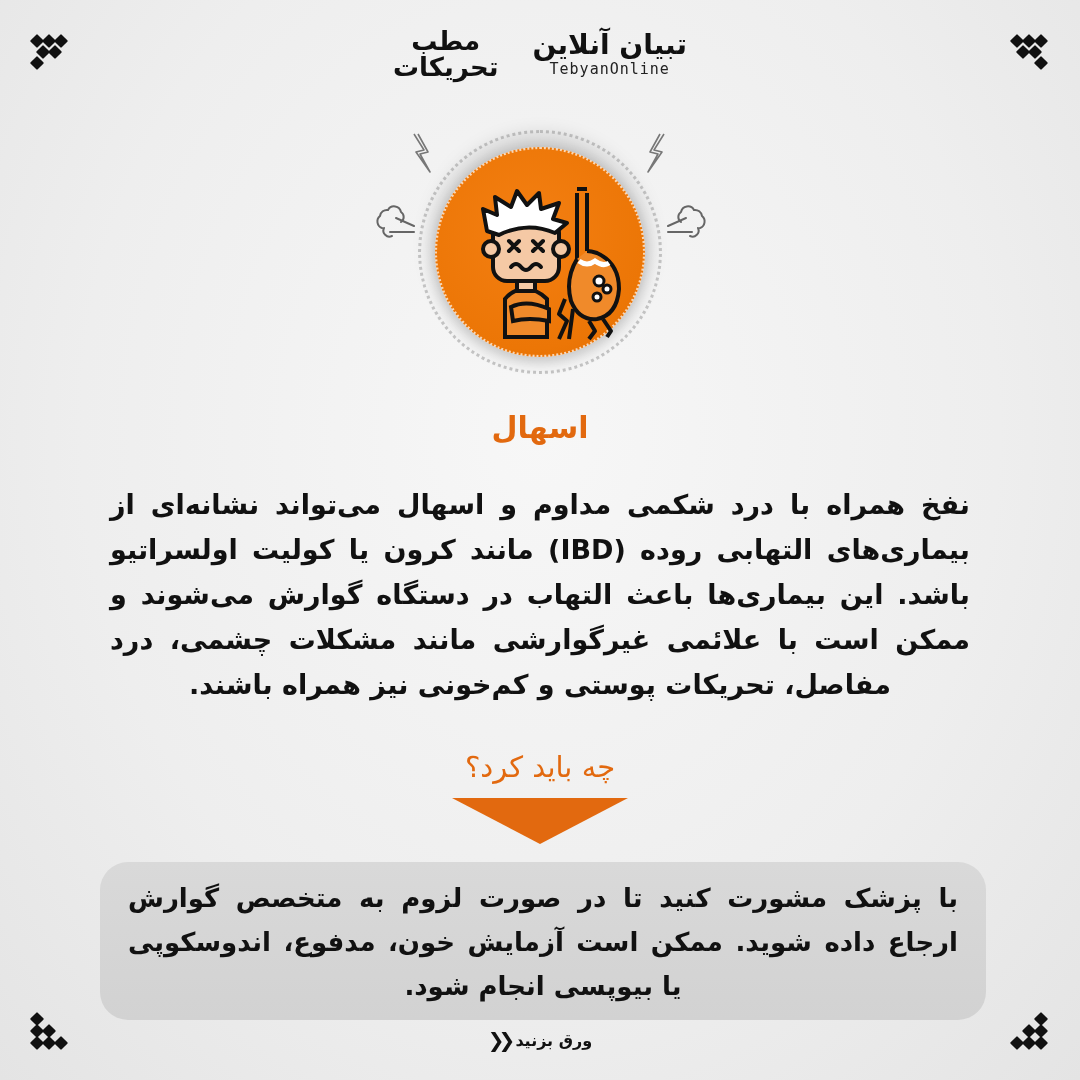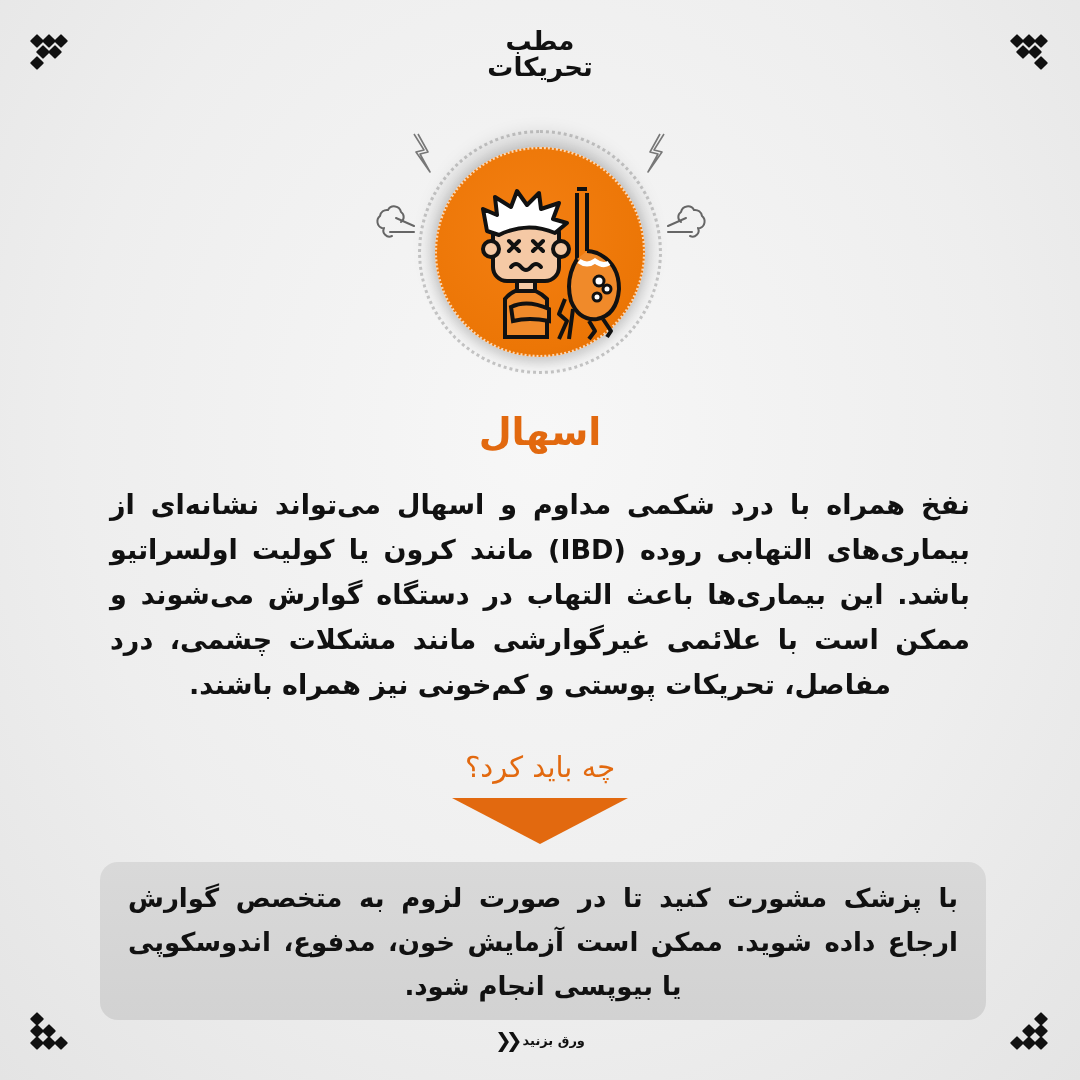--- a/index.html
+++ b/index.html
@@ -28,36 +28,36 @@
   .orange-disc {
     position: absolute; left: 45px; top: 25px; width: 210px; height: 210px; border-radius: 50%;
     background: radial-gradient(circle at 45% 40%, #f47f12 0%, #ec7606 70%, #e06c00 100%);
     box-shadow: 0 -8px 22px rgba(0,0,0,0.22), 0 6px 14px rgba(0,0,0,0.15);
     border: 2px dotted rgba(255,255,255,0.7);
   }
   .orange-disc svg { position: absolute; left: 0; top: 0; }
   .side-icon { position: absolute; }
 
   .title { position: absolute; top: 410px; left: 0; width: 1080px; text-align: center; direction: rtl;
-    color: #e2690f; font-weight: bold; font-size: 38px; }
+    color: #e2690f; font-weight: bold; font-size: 30px; }
   .body-text { position: absolute; top: 482px; left: 110px; width: 860px; direction: rtl; text-align: justify; text-align-last: center;
     font-weight: bold; font-size: 27px; line-height: 45px; color: #111; }
 
   .subtitle { position: absolute; top: 750px; left: 0; width: 1080px; text-align: center; direction: rtl;
     color: #e2690f; font-weight: normal; font-size: 29px; }
   .arrow-down { position: absolute; left: 452px; top: 798px; width: 0; height: 0;
     border-left: 88px solid transparent; border-right: 88px solid transparent; border-top: 46px solid #e2690f; }
 
   .advice-box { position: absolute; left: 100px; top: 862px; width: 886px; height: 158px;
-    background: linear-gradient(180deg, #d9d9d9 0%, #d2d2d2 100%); border-radius: 18px;
+    background: linear-gradient(180deg, #d9d9d9 0%, #d2d2d2 100%); border-radius: 28px;
     padding: 14px 28px; direction: rtl; text-align: justify; text-align-last: center;
     font-weight: bold; font-size: 26px; line-height: 44px; color: #111; }
 
   .next { position: absolute; top: 1028px; left: 0; width: 1080px; display: flex; justify-content: center; align-items: center; gap: 6px; direction: rtl; }
-  .next .lbl { font-weight: bold; font-size: 13px; color: #111; }
+  .next .lbl { font-weight: bold; font-size: 16px; color: #111; }
   .next .chev { font-weight: bold; font-size: 20px; color: #111; letter-spacing: -6px; }
 </style>
 </head>
 <body>
 
 <div class="corner c-tl">
   <span class="d" style="left:2px;top:6px"></span>
     <span class="d" style="left:14px;top:6px"></span>
     <span class="d" style="left:26px;top:6px"></span>
   <span class="d" style="left:8px;top:17px"></span>
@@ -86,20 +86,24 @@
     <span class="d" style="left:26px;top:16px"></span>
   <span class="d" style="left:2px;top:28px"></span>
     <span class="d" style="left:14px;top:28px"></span>
     <span class="d" style="left:26px;top:28px"></span>
 </div>
 
 <div class="logos">
   <div class="logo-matab">
     <span>مطب</span>
     <span>تحریکات</span>
+  </div>
+  <div class="logo-tebyan">
+    <span class="fa">تبیان آنلاین</span>
+    <span class="en">TebyanOnline</span>
   </div>
 </div>
 
 <div class="hero">
 
   <svg class="side-icon" style="left:16px;top:10px" width="30" height="42" viewBox="0 0 30 42">
     <polyline points="8,2 18,18 10,20 24,40 14,22 22,20 12,2" fill="none" stroke="#777" stroke-width="1.6" stroke-linejoin="round"></polyline>
   </svg>
 
   <svg class="side-icon" style="left:252px;top:10px" width="30" height="42" viewBox="0 0 30 42">

